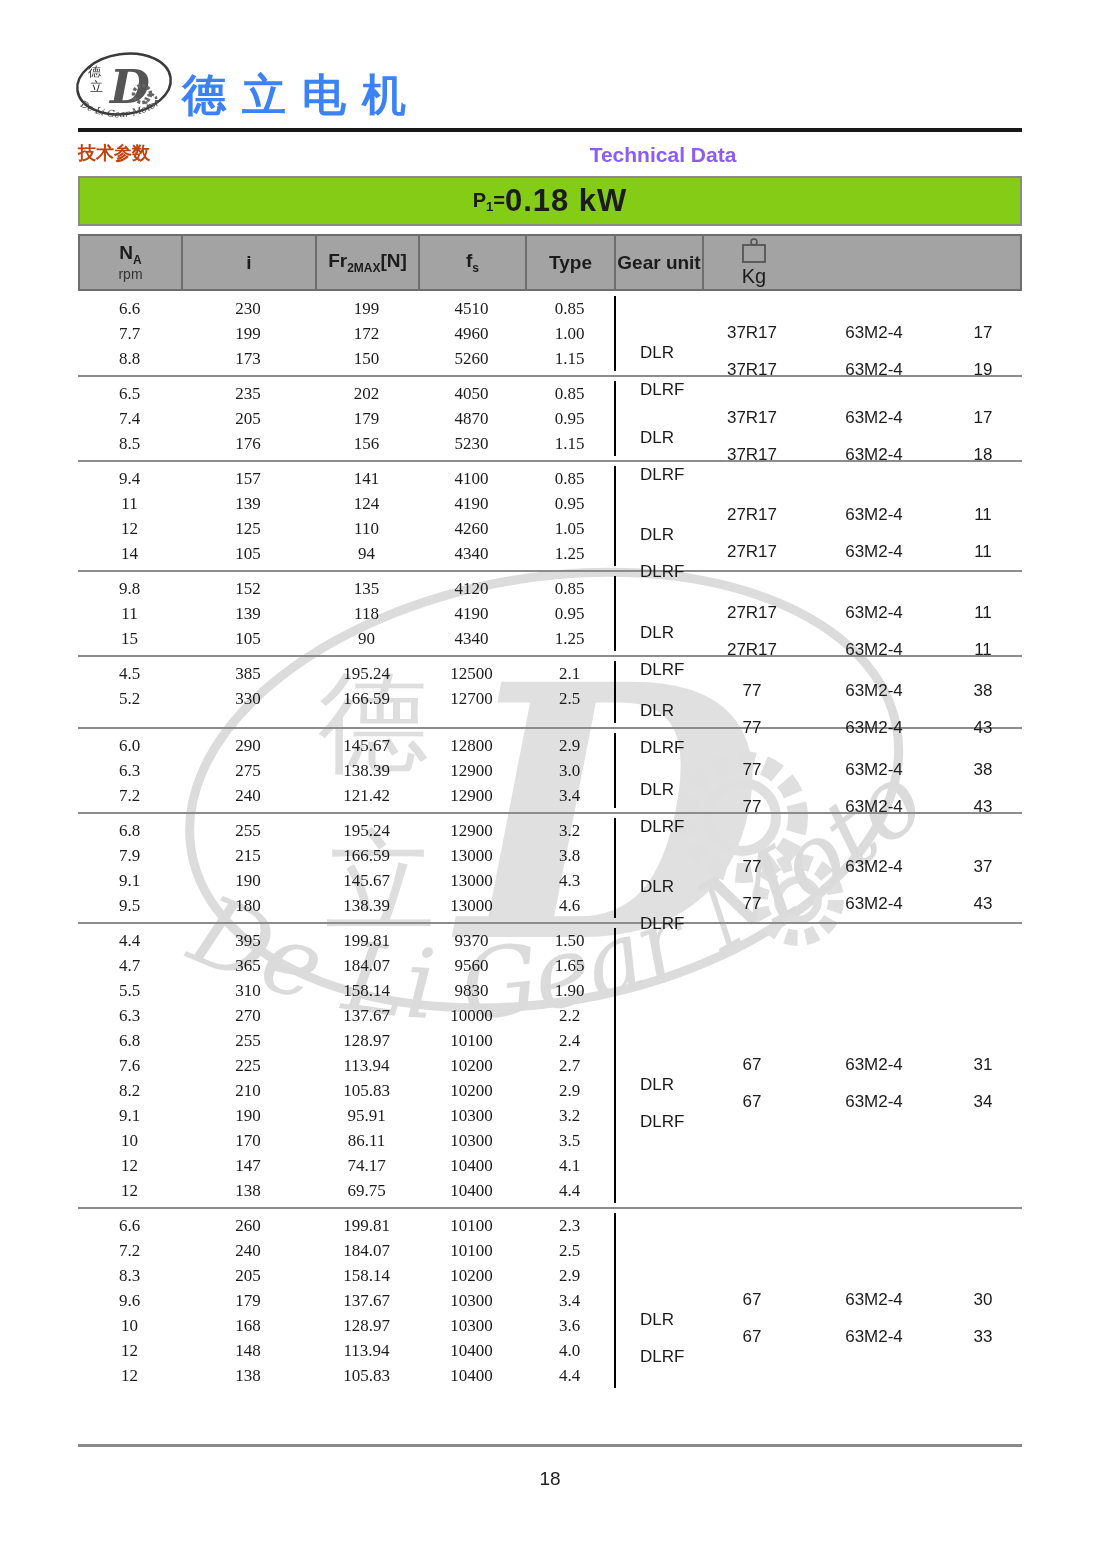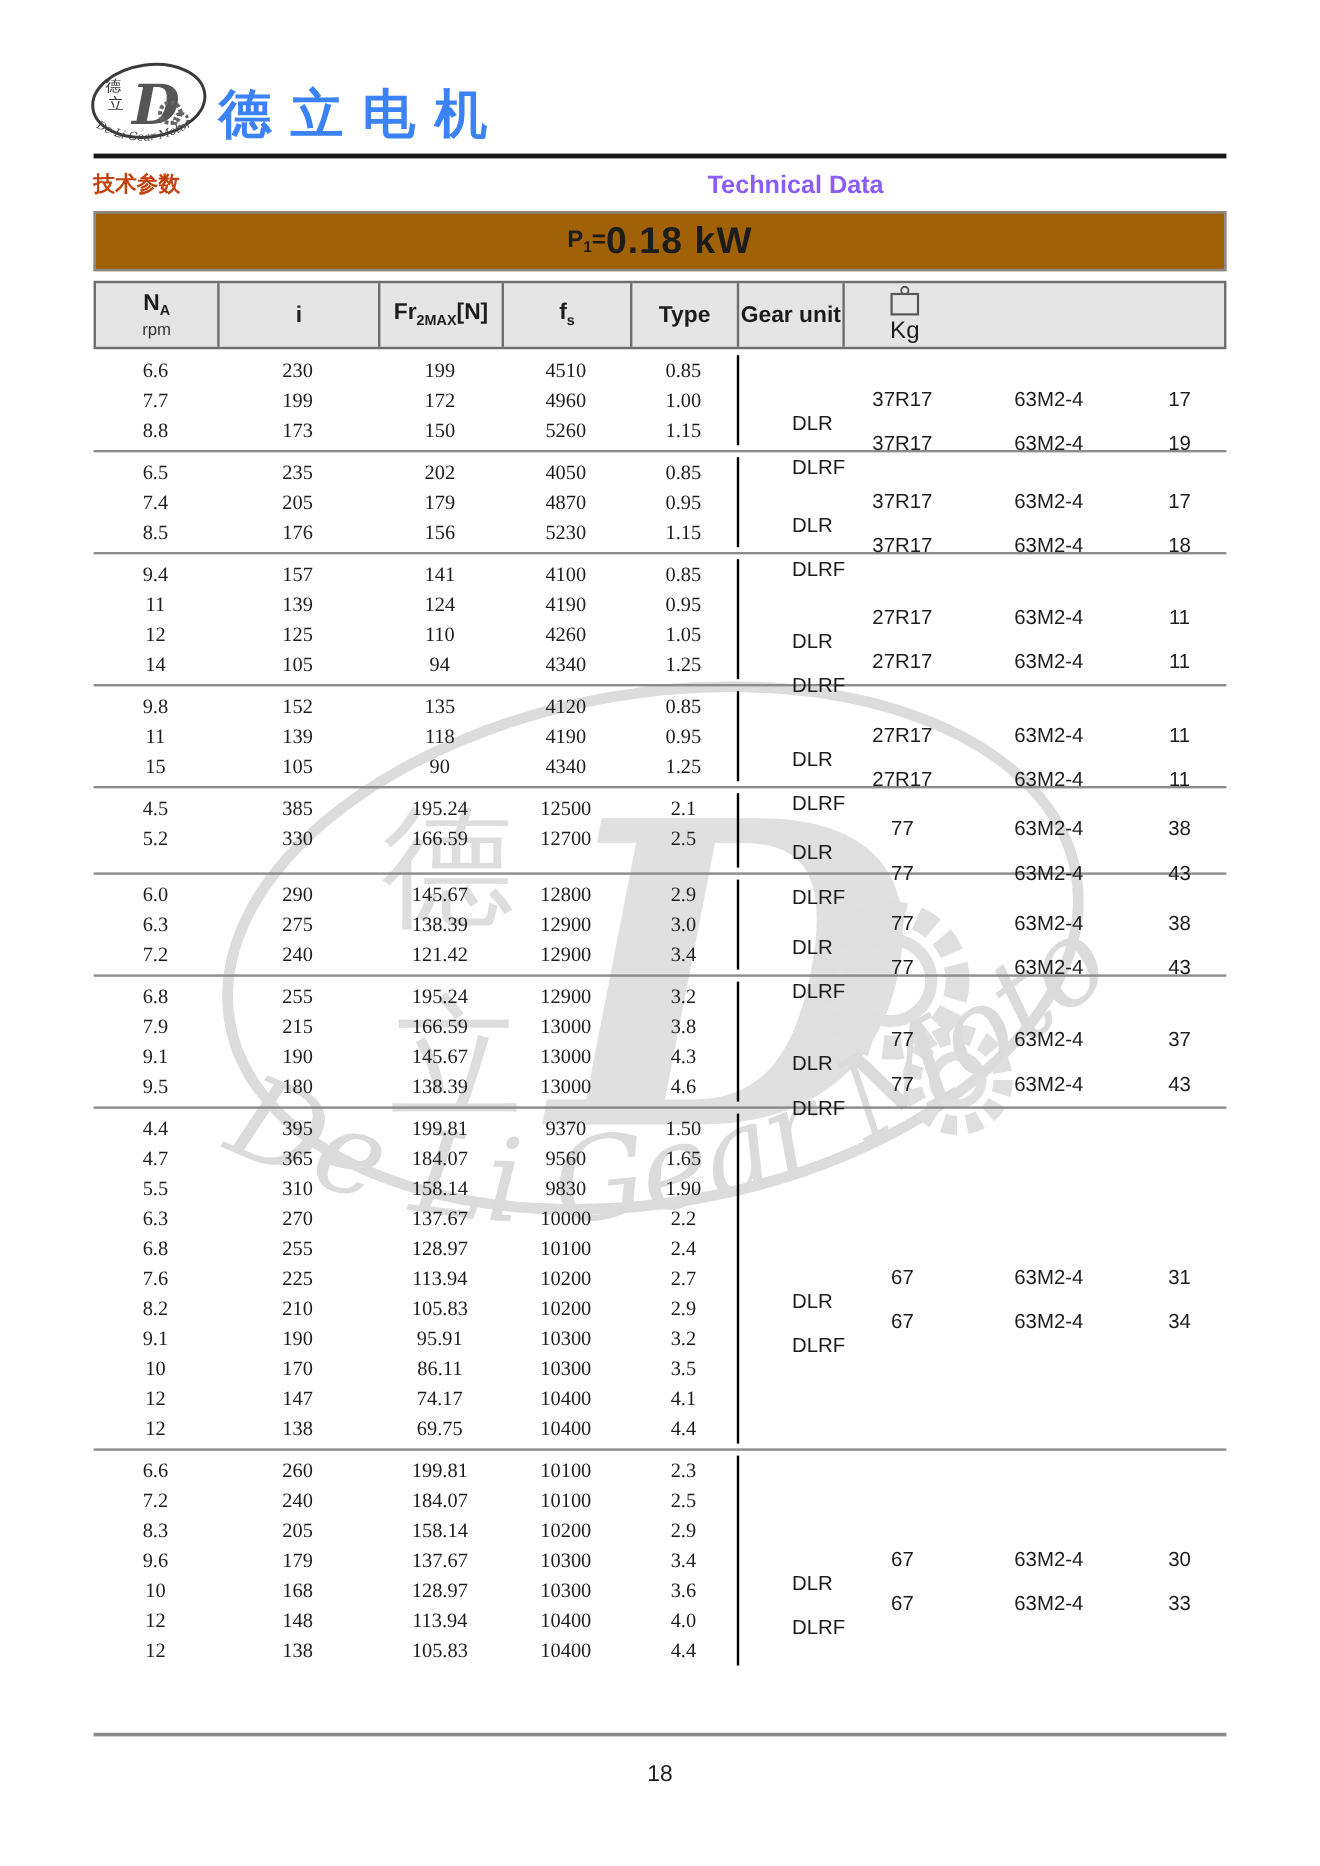--- a/index.html
+++ b/index.html
@@ -8,46 +8,46 @@
 
   
   #logo{left:72px;top:48px;width:104px;height:82px;}
   #brand{left:182px;top:66px;font-family:"DejaVu Serif",serif;font-weight:bold;font-size:44px;letter-spacing:16px;color:#3b82f6;white-space:nowrap;}
   #rule-top{left:78px;top:128px;width:944px;height:4px;background:#181818;}
   #title-cn{left:78px;top:141px;font-size:18px;font-weight:bold;color:#c2410c;}
   #title-en{left:663px;top:143px;transform:translateX(-50%);font-size:21px;font-weight:bold;color:#8b5cf6;}
 
   
   #power-box{left:78px;top:176px;width:944px;height:50px;border:2px solid #8a8a8a;box-sizing:border-box;
-             display:flex;align-items:center;justify-content:center;background:#a16207;}
+             display:flex;align-items:center;justify-content:center;background:#84cc16;}
   #power-box .p-small{font-size:20px;font-weight:bold;}
   #power-box .p-sub{font-size:13px;font-weight:bold;vertical-align:-4px;}
   #power-box .p-big{font-size:31px;font-weight:bold;letter-spacing:1px;}
 
   
   #thead{left:78px;top:234px;width:944px;height:57px;border:2px solid #6e6e6e;box-sizing:border-box;
-         display:grid;grid-template-columns:103px 134px 103px 107px 89px 88px 100px 144px 72px;background:#e5e5e5;}
+         display:grid;grid-template-columns:103px 134px 103px 107px 89px 88px 100px 144px 72px;background:#a3a3a3;}
   .th{border-right:2px solid #6e6e6e;display:flex;flex-direction:column;align-items:center;justify-content:center;line-height:1.05;}
   .th:last-child{border-right:none;}
   .th-main{font-size:19px;font-weight:bold;}
   .th-main sub{font-size:12px;font-weight:bold;}
   .th-unit{font-size:14px;color:#333;margin-top:1px;}
   .th-kg{display:flex;flex-direction:column;align-items:center;gap:1px;}
   .weight-icon{display:block;}
 
   
   #tbody{left:78px;top:292px;width:944px;}
   .group{display:flex;padding:4px 0;border-bottom:2px solid #8c8c8c;}
   .group:last-child{border-bottom:none;}
   .g-left{width:536px;border-right:2px solid #000000;font-family:Liberation Serif, serif;}
   .g-row{display:grid;grid-template-columns:103px 134px 103px 107px 89px;height:25px;align-items:center;}
   .cell{text-align:center;font-size:17px;}
   .g-right{width:406px;display:flex;flex-direction:column;justify-content:center;gap:12px;}
   .v-row{display:grid;grid-template-columns:86px 100px 144px 74px;height:25px;align-items:center;font-size:17px;}
-  .v-type{text-align:left;padding-left:44px;margin-top:40px;}
+  .v-type{text-align:left;padding-left:24px;margin-top:40px;}
   .v-gear,.v-motor,.v-kg{text-align:center;}
 
   #rule-bottom{left:78px;top:1444px;width:944px;height:3px;background:#8a8a8a;}
   #page-num{left:0;top:1468px;width:1100px;text-align:center;font-size:19px;color:#222;}
 
   
   #watermark{left:130px;top:555px;width:830px;height:640px;z-index:0;pointer-events:none;}
   #thead,#tbody,#power-box,#rule-bottom{z-index:1;}
 </style>
 </head>

